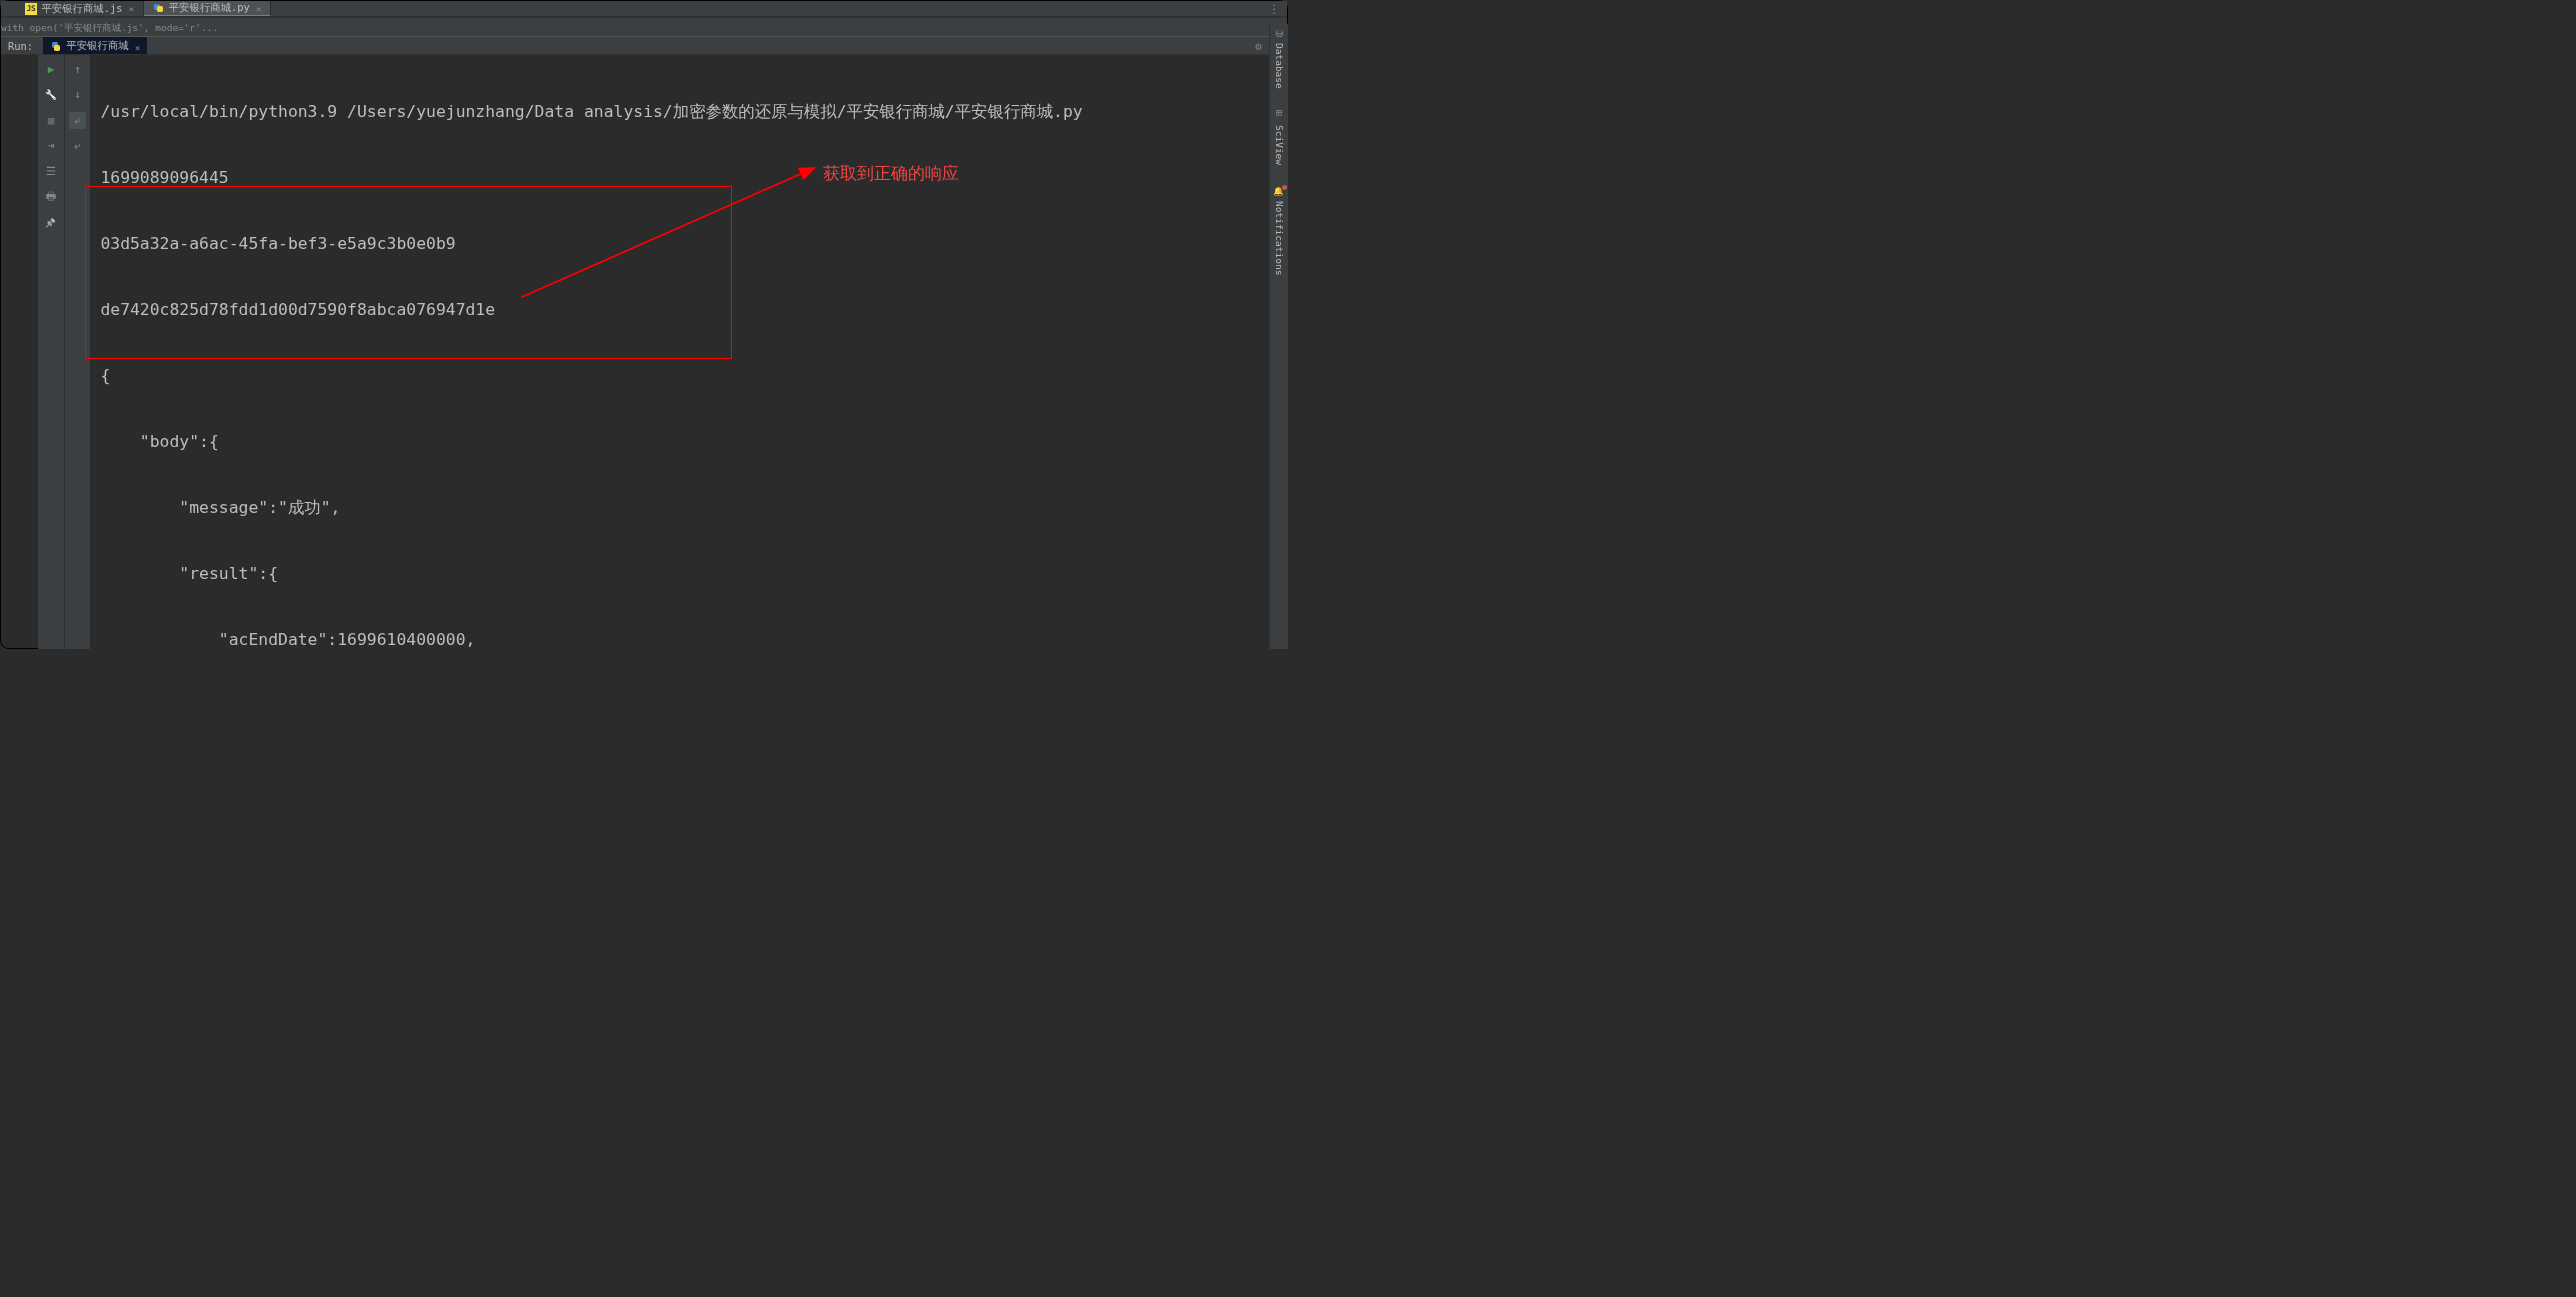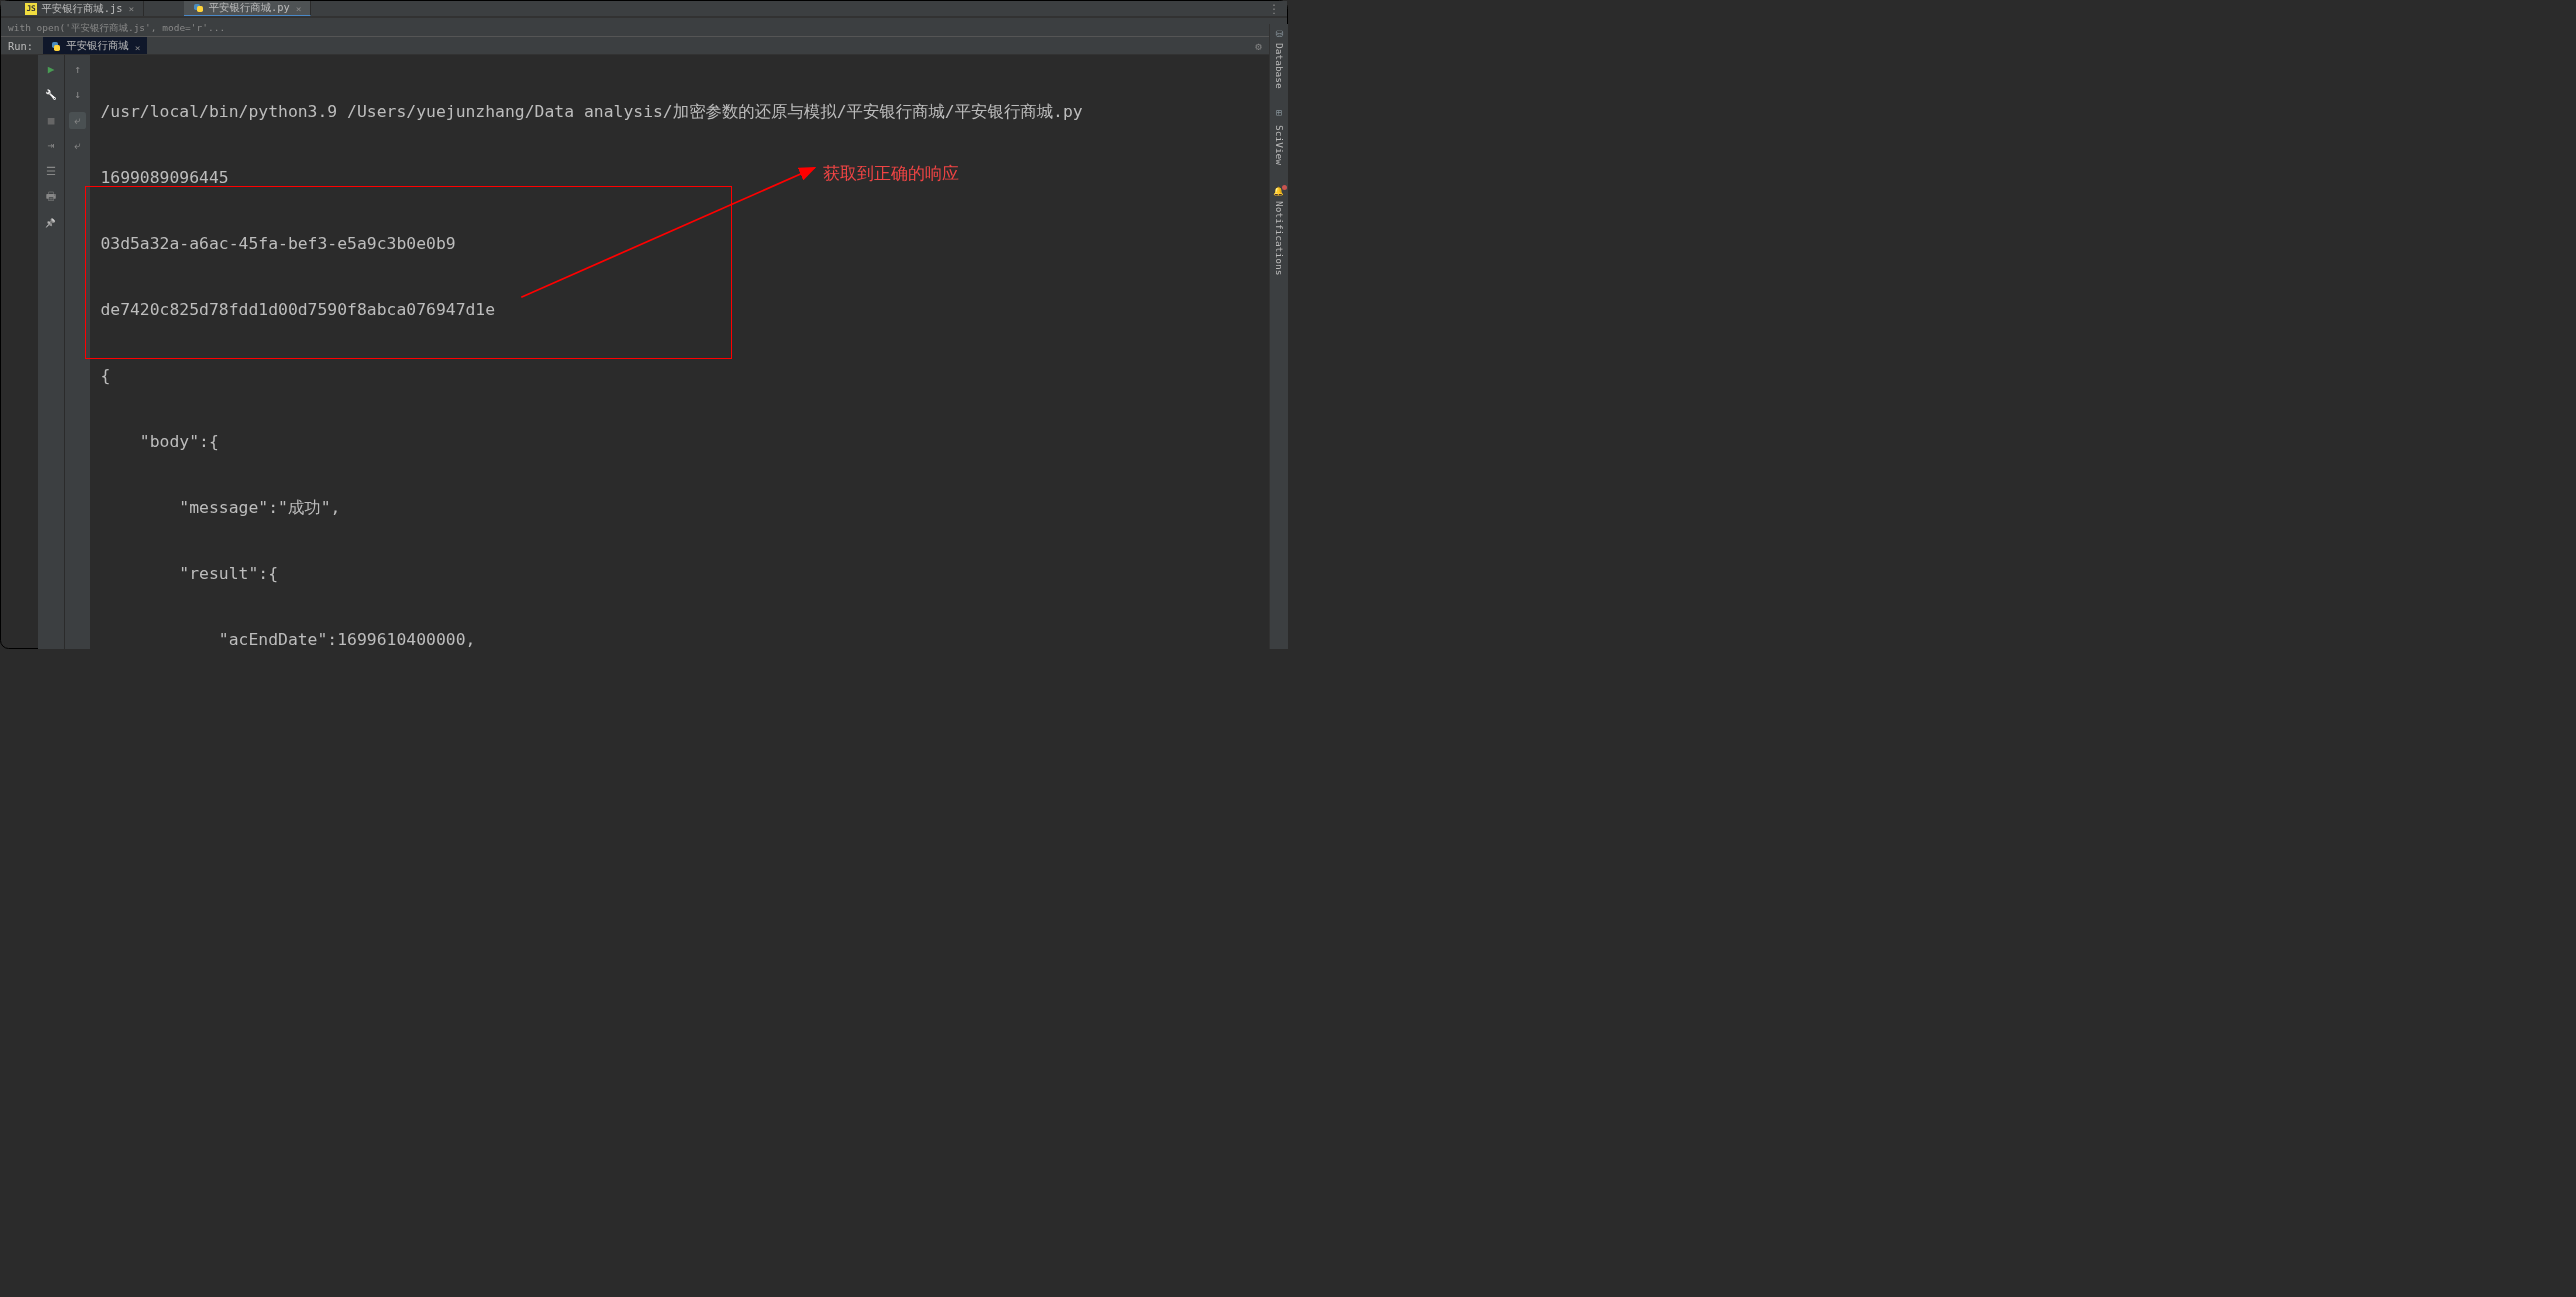--- a/index.html
+++ b/index.html
@@ -20,21 +20,20 @@
   border-radius: 8.6px;
 }
 
 .tabs-bar {
   background: #3c3f41;
   display: flex;
   align-items: center;
   height: 24px;
   border-bottom: 0.9px solid #323232;
   padding-left: 15.5px;
-  gap: 40px;
 }
 .tab {
   display: flex;
   align-items: center;
   padding: 0 8.6px;
   height: 100%;
   font-size: 10.4px;
   color: #bbb;
   gap: 4.3px;
   border-right: 0.9px solid #2b2b2b;
@@ -87,21 +86,20 @@
 .sci-icon::before { content: '⊞'; color: #87939a; }
 .bell-icon::before { content: '🔔'; font-size: 8.6px; }
 .bell-dot { width: 5.2px; height: 5.2px; background: #c75450; border-radius: 50%; position: absolute; }
 
 
 .breadcrumb {
   background: #3c3f41;
   height: 19px;
   font-size: 9.5px;
   color: #888;
-  padding-left: 7px;
   line-height: 19px;
   border-top: 0.9px solid #323232;
 }
 
 
 .run-header {
   background: #3c3f41;
   height: 21px;
   display: flex;
   align-items: center;

